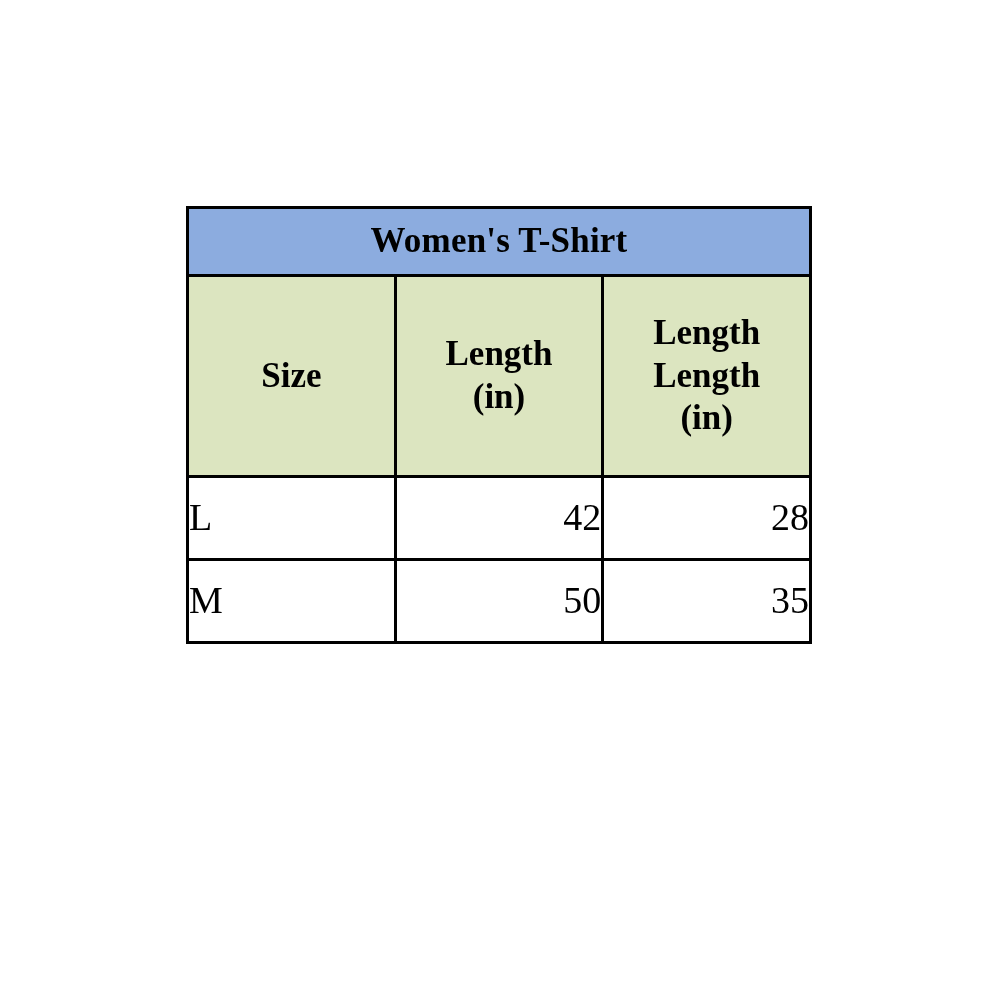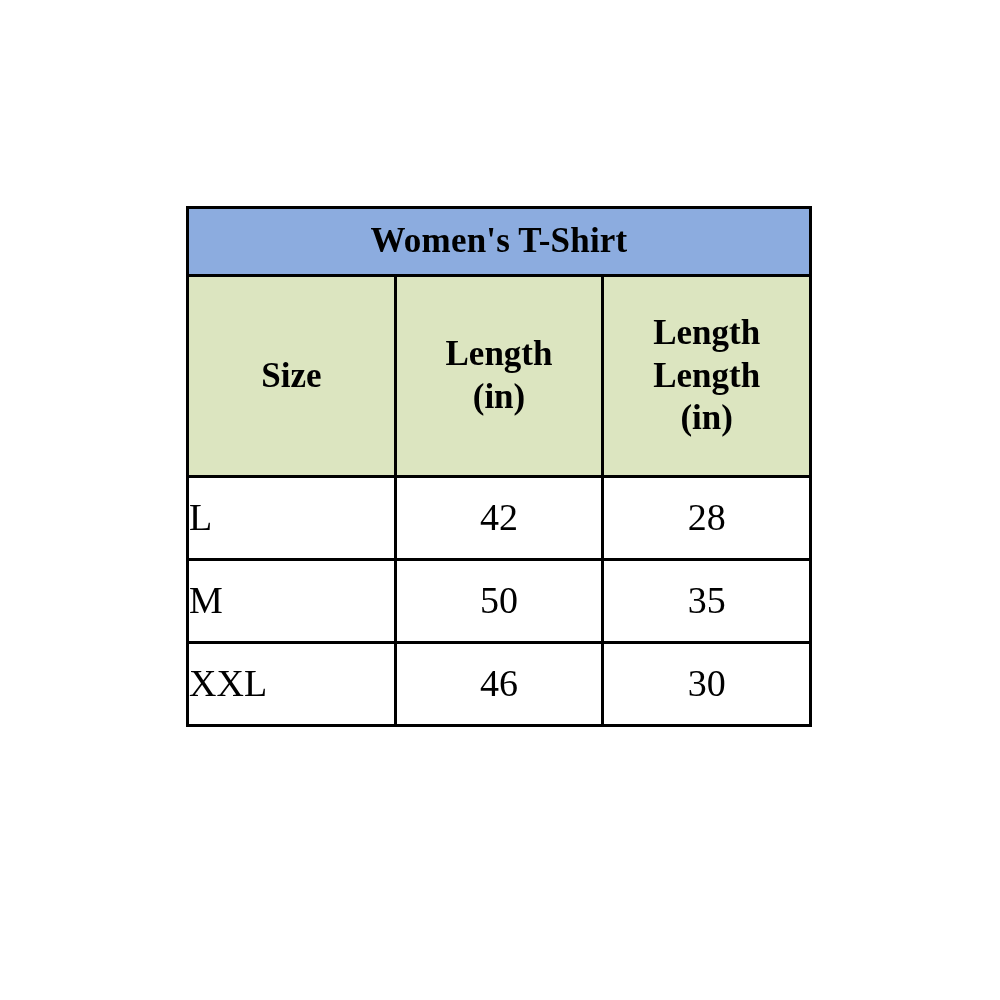--- a/index.html
+++ b/index.html
@@ -68,21 +68,21 @@
     height: 80px;
     line-height: 1.1;
   }
 
   .cell-left {
     text-align: left;
     padding-left: 10px;
   }
 
   .cell-center {
-    text-align: center;
+    text-align: right;
   }
 </style>
 </head>
 <body>
 
 <div class="page">
 
   <table class="size-chart">
     <tbody>
       <tr>
@@ -110,21 +110,16 @@
         <td class="data-cell cell-center">28</td>
       </tr>
 
       <tr>
         <td class="data-cell cell-left">M</td>
         <td class="data-cell cell-center">50</td>
         <td class="data-cell cell-center">35</td>
       </tr>
 
 
-      <tr>
-        <td class="data-cell cell-left">XXL</td>
-        <td class="data-cell cell-center">46</td>
-        <td class="data-cell cell-center">30</td>
-      </tr>
     </tbody>
   </table>
 
 </div>
 
 </body></html>

